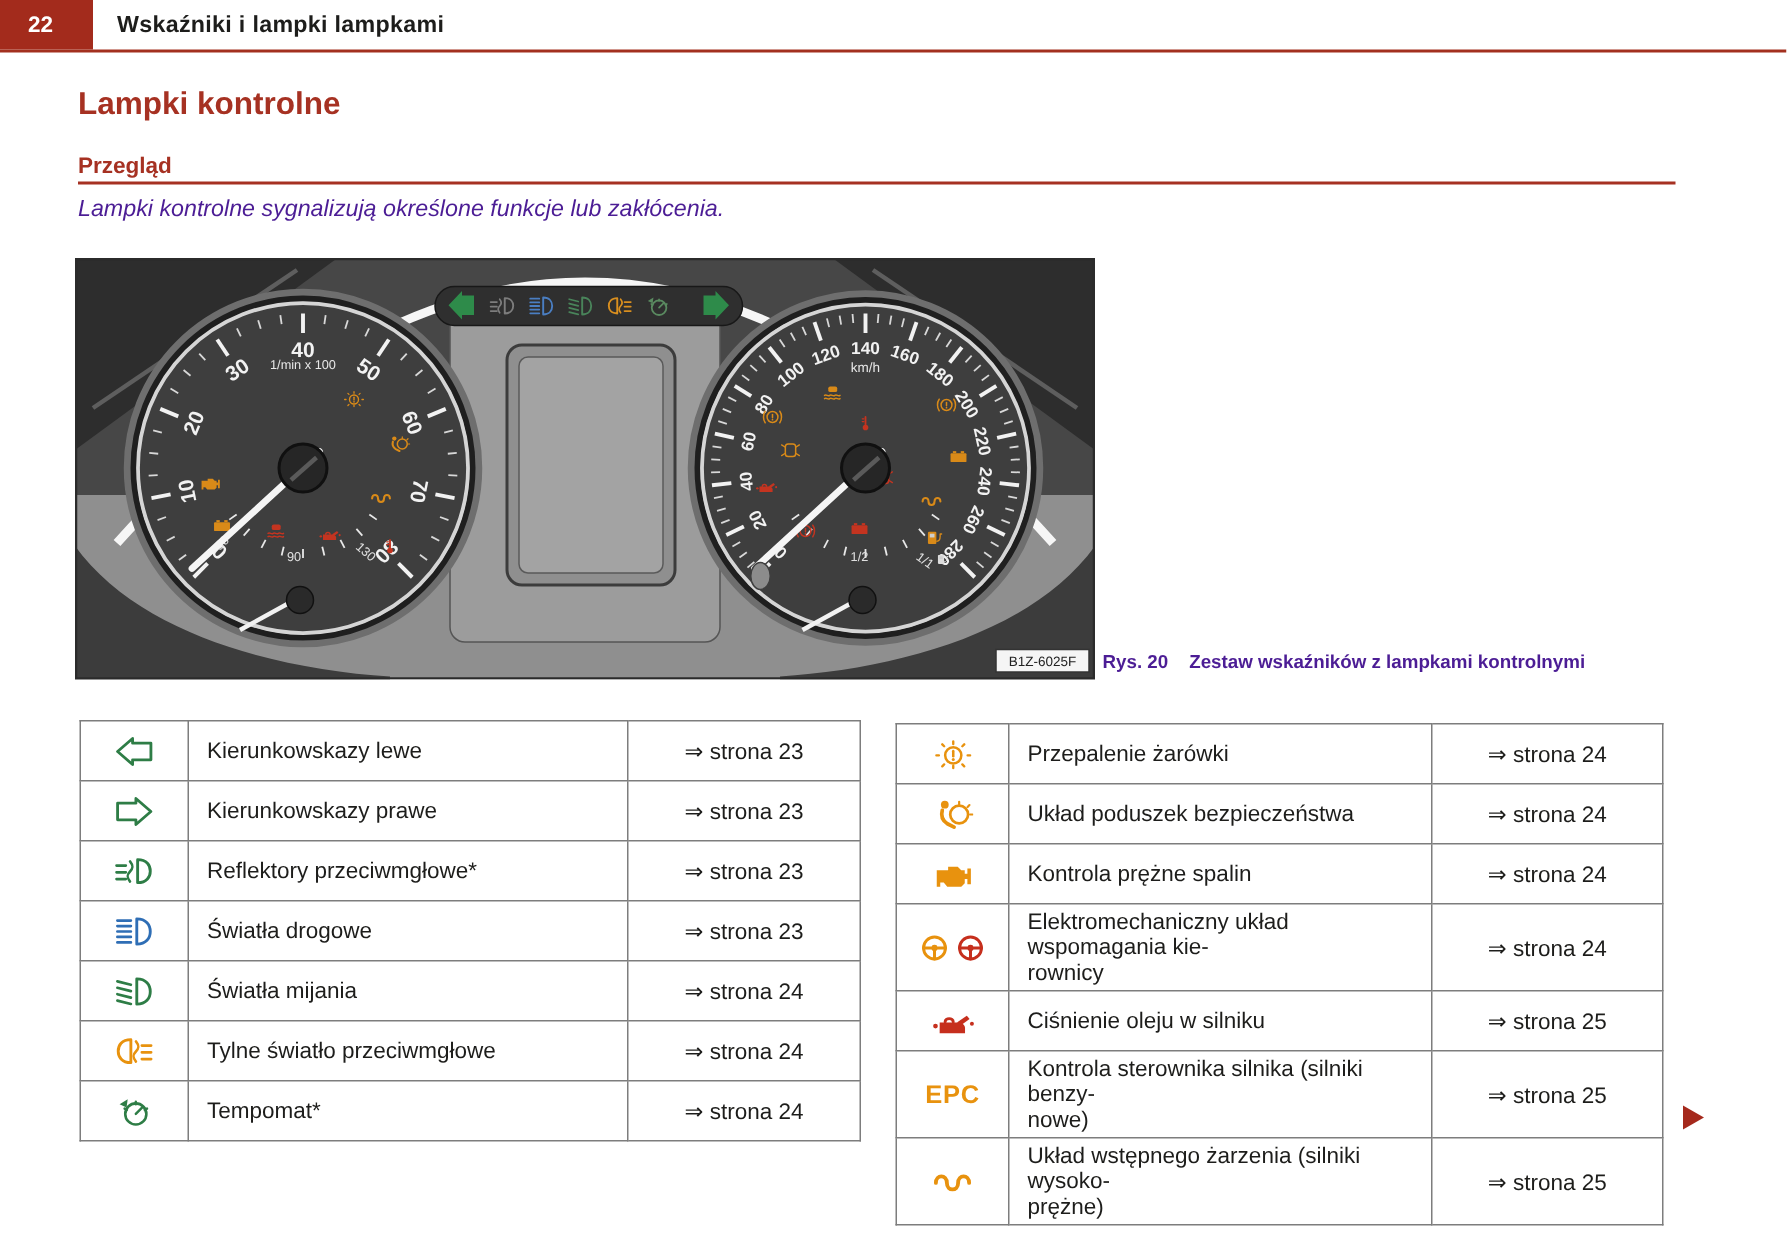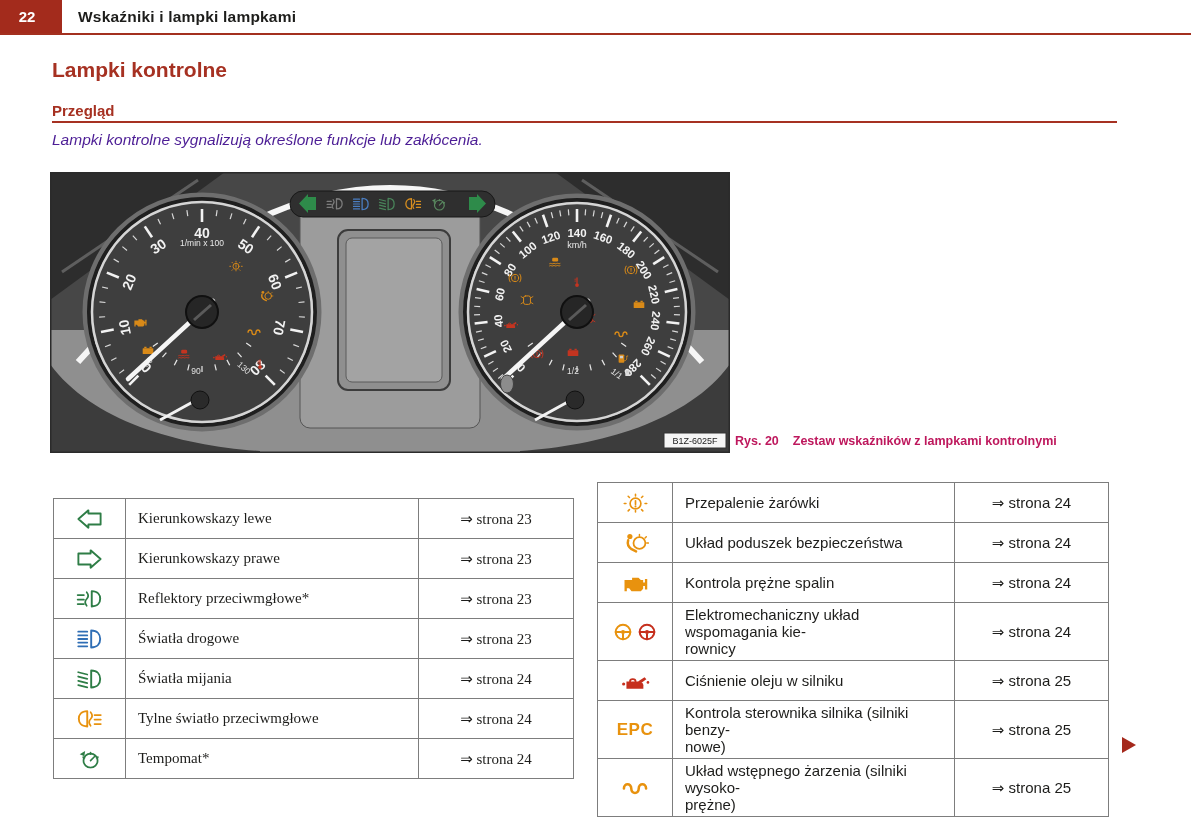--- a/index.html
+++ b/index.html
@@ -17,28 +17,28 @@
   .header-title { left:78px; top:8px; font-size:15.5px; font-weight:bold; letter-spacing:.2px; }
   .header-rule { left:0; top:33px; width:1191px; height:2px; background:#a3301f; }
 
   .h1 { left:52px; top:58px; font-size:21px; font-weight:bold; color:#a63122; }
   .h2 { left:52px; top:102px; font-size:15px; font-weight:bold; color:#a63122; }
   .h2-rule { left:52px; top:121px; width:1065px; height:2px; background:#a63122; }
   .lead { left:52px; top:131px; font-size:15.5px; font-style:italic; color:#4c1d95; }
 
   .figure { left:50px; top:172px; width:680px; height:281px; }
   .fig-caption { left:735px; top:434px; width:440px; font-size:12.5px;
-    font-weight:bold; color:#be185d; }
+    font-weight:bold; color:#4c1d95; }
   .fig-caption .cap-label { margin-right:14px; }
 
   
   table.wl { border-collapse:collapse; table-layout:fixed; background:#fff; }
   table.wl td { border:1px solid #7d7d7d; vertical-align:middle; }
   table.wl { border:1px solid #6a6a6a; }
-  .tbl-left  { left:53px;  top:498px;font-family:Liberation Serif, serif; }
+  .tbl-left  { left:53px;  top:480px; }
   .tbl-right { left:597px; top:482px; }
   td.ic  { width:72px; text-align:center; height:40px; }
   .tbl-right td.ic { width:75px; }
   td.desc { width:293px; padding:3px 8px 3px 12px; font-size:15px;
     line-height:17px; white-space:pre-line; color:#1d1d1b; }
   .tbl-right td.desc { width:282px; }
   td.pg { width:155px; text-align:center; font-size:15px; color:#1d1d1b; }
   .tbl-right td.pg { width:154px; }
 
   svg.tic { vertical-align:middle; }

